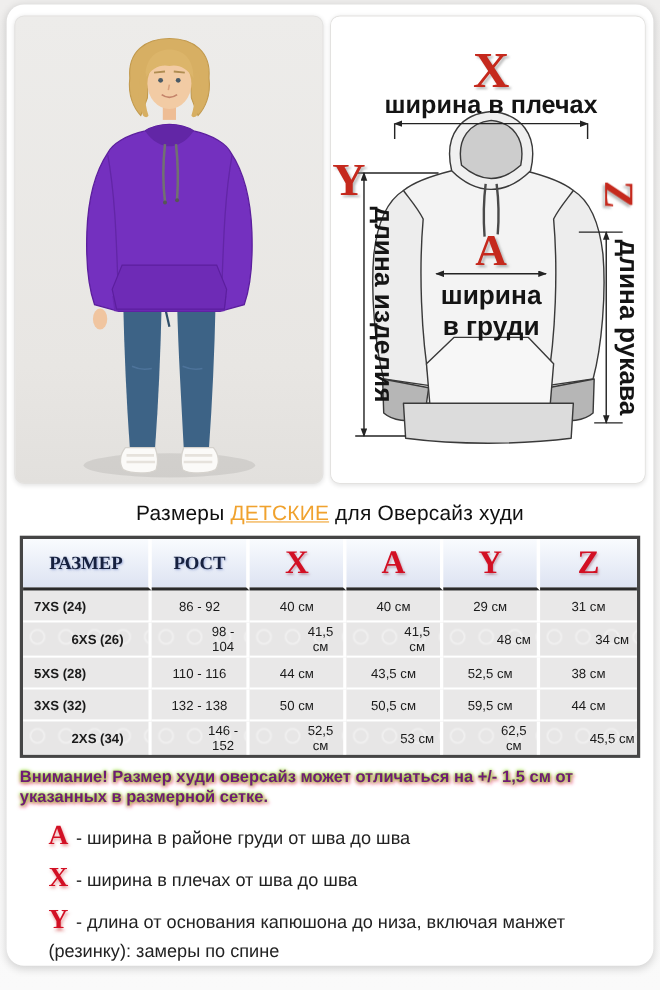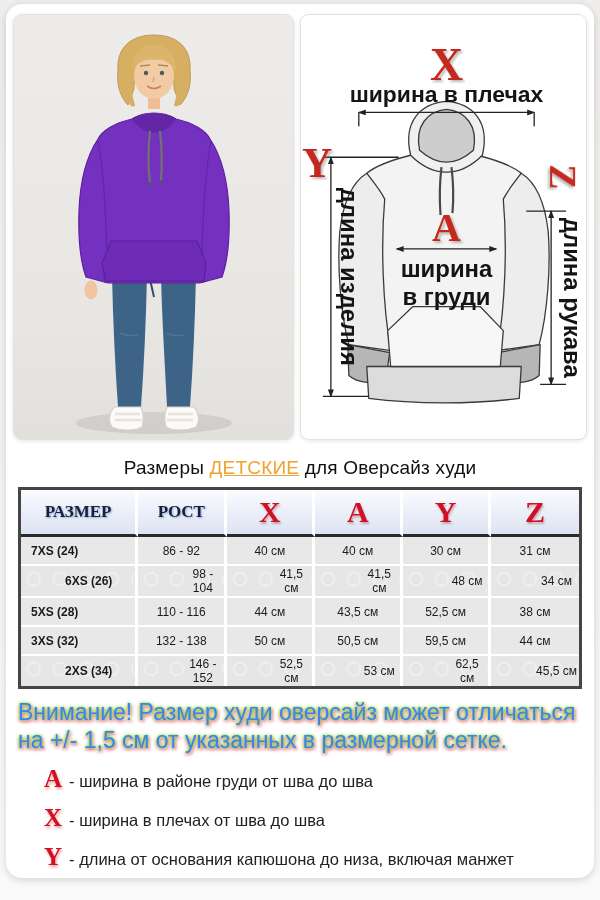--- a/index.html
+++ b/index.html
@@ -66,22 +66,22 @@
   tr.patterned td{
     background-color:#e7e6e6;
     background-image:radial-gradient(circle,rgba(255,255,255,.0) 5px,rgba(255,255,255,.45) 6px,rgba(255,255,255,0) 8px);
     background-size:26px 26px;
     padding-left:44px;
   }
   td.col-size{text-align:left;padding-left:10px;font-weight:bold;}
 
   
   .warning{
-    margin:9px 12px 4px 12px;font-size:23px;font-weight:normal;line-height:1.22;
-    color:#3b82f6;
+    margin:9px 12px 4px 12px;font-size:15px;font-weight:bold;line-height:1.22;
+    color:#701a75;
     text-shadow:0 0 2px #8ce32a,0 0 4px #8ce32a,2px 2px 3px rgba(255,95,170,.85),-1px 2px 3px rgba(255,95,170,.7);
   }
 
   
   .legend{margin:8px 14px 0 38px;}
   .legend-item{font-size:16.5px;color:#222;line-height:1.35;margin-bottom:5px;}
   .legend-letter{
     font-family:"Liberation Serif",serif;font-weight:bold;color:#d21024;
     font-size:25px;margin-right:7px;
     text-shadow:1px 2px 3px rgba(225,130,130,.85);
@@ -219,21 +219,21 @@
           <th class="th-letter">Y</th>
           <th class="th-letter">Z</th>
         </tr>
       </thead>
       <tbody>
         <tr>
           <td class="col-size">7XS (24)</td>
           <td>86 - 92</td>
           <td>40 см</td>
           <td>40 см</td>
-          <td>30 см</td>
+          <td>29 см</td>
           <td>31 см</td>
         </tr>
         <tr class="patterned">
           <td class="col-size">6XS (26)</td>
           <td>98 - 104</td>
           <td>41,5 см</td>
           <td>41,5 см</td>
           <td>48 см</td>
           <td>34 см</td>
         </tr>

